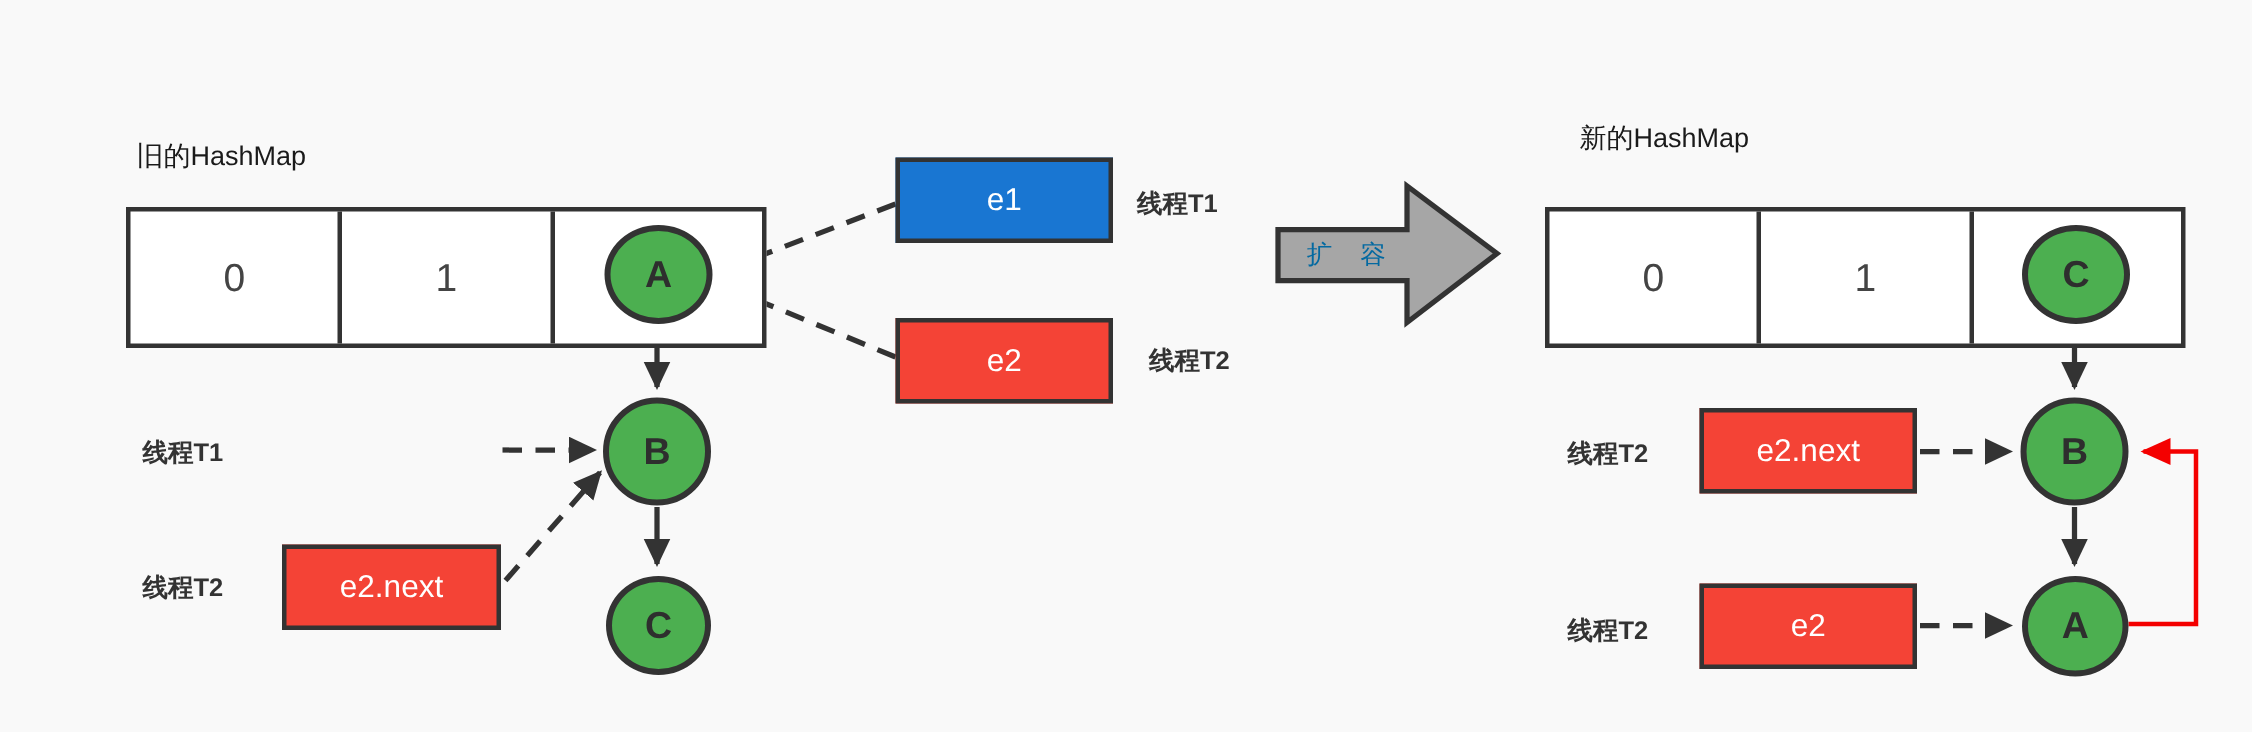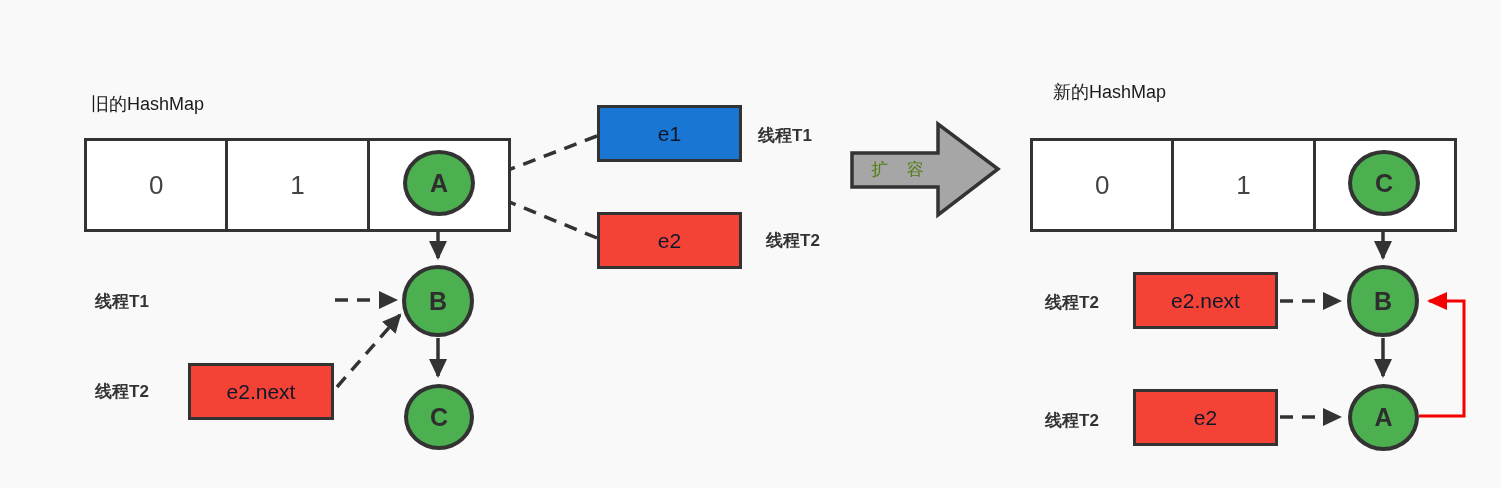--- a/index.html
+++ b/index.html
@@ -11,28 +11,28 @@
   .array{position:absolute;display:flex;background:#ffffff;border:3px solid #333333;box-sizing:border-box;}
   .cell{flex:1;border-right:3px solid #333333;display:flex;align-items:center;justify-content:center;font-size:26px;color:#444444;}
   .cell:last-child{border-right:none;}
   .node{
     position:absolute;border:4px solid #333333;border-radius:50%;background:#4caf50;
     display:flex;align-items:center;justify-content:center;
     font-weight:bold;font-size:25px;color:#2e2e2e;box-sizing:border-box;
   }
   .box{
     position:absolute;border:3px solid #333333;box-sizing:border-box;
-    display:flex;align-items:center;justify-content:center;font-size:21px;color:#0f172a;
+    display:flex;align-items:center;justify-content:center;font-size:21px;color:#ffffff;
   }
   .box.blue{background:#1976d2;}
   .box.red{background:#f44336;}
   .thread-label{position:absolute;font-size:17px;color:#333333;white-space:nowrap;font-weight:bold;}
   .expand-label{
     position:absolute;left:853px;top:158px;width:96px;text-align:center;
-    font-size:17px;color:#4d7c0f;letter-spacing:7px;white-space:nowrap;
+    font-size:17px;color:#0369a1;letter-spacing:7px;white-space:nowrap;
   }
   svg.overlay{position:absolute;left:0;top:0;pointer-events:none;}
 </style>
 </head>
 <body>
 
 <div id="canvas">
 
   <svg class="overlay" width="1501" height="488" viewBox="0 0 1501 488">
     <defs>

